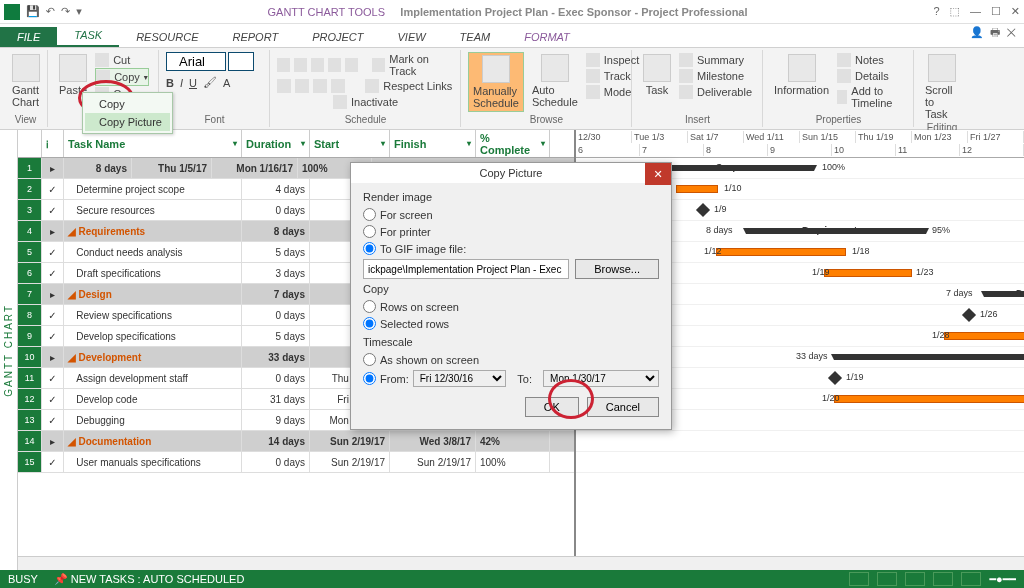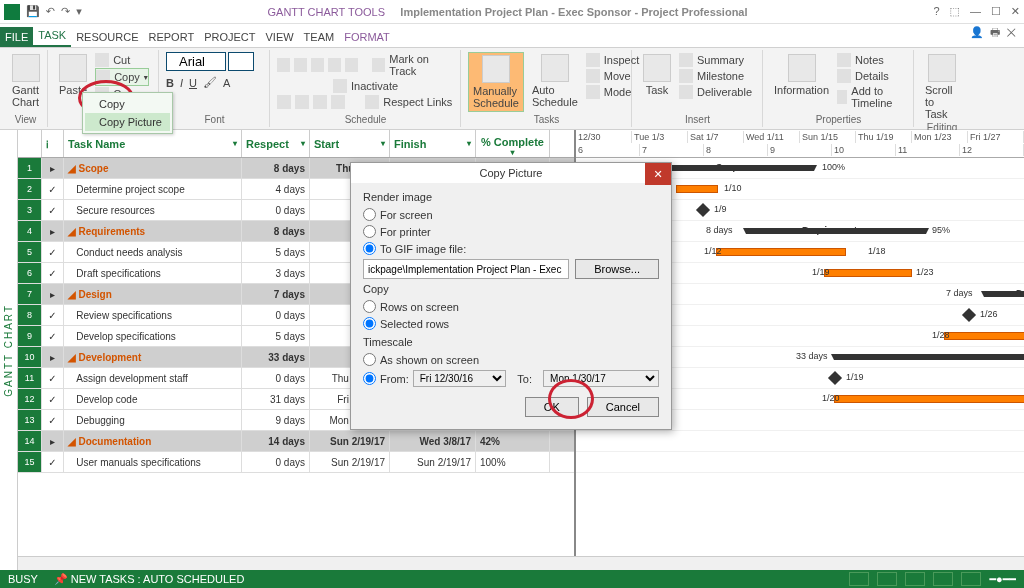--- a/index.html
+++ b/index.html
@@ -6,21 +6,21 @@
 body { background:#fff; width:1024px; height:588px; overflow:hidden; position:relative; }
 .titlebar { height:24px; background:#fff; display:flex; align-items:center; padding:0 4px; border-bottom:1px solid #e0e0e0; }
 .titlebar .app-icon { width:16px; height:16px; background:#0f7b3e; margin-right:6px; }
 .titlebar .qat { display:flex; gap:6px; }
 .titlebar .qat span { color:#666; }
 .titlebar .center { flex:1; text-align:center; }
 .titlebar .tools { color:#8b5a9b; font-weight:400; }
 .titlebar .doc { color:#888;font-weight:bold; }
 .titlebar .winbtns { display:flex; gap:10px; color:#666; }
 .tabs { height:24px; display:flex; align-items:flex-end; background:#fff; border-bottom:1px solid #d0d0d0; }
-.tab { padding:4px 5px; color:#444; cursor:pointer; }
+.tab { padding:4px 17px; color:#444; cursor:pointer;font-style:italic; }
 .tab.file { background:#217346; color:#fff; }
 .tab.active { color:#217346; border-bottom:2px solid #217346; }
 .tab.tools { color:#8b5a9b; }
 .ribbon { height:82px; background:#f3f3f3; border-bottom:1px solid #d0d0d0; display:flex; padding:2px 4px; gap:1px; position:relative; }
 .rgroup { border-right:1px solid #d8d8d8; padding:2px 6px; display:flex; flex-direction:column; justify-content:space-between; }
 .rgroup .glabel { text-align:center; color:#666; font-size:10px; }
 .rbig { display:flex; flex-direction:column; align-items:center; gap:2px; color:#444; padding:2px 4px; }
 .rbig .ico { width:28px; height:28px; background:#e8e8e8; border:1px solid #ccc; }
 .rrow { display:flex; align-items:center; gap:4px; color:#444; padding:1px 0; }
 .rrow .ico-s { width:14px; height:14px; background:#e0e0e0; display:inline-block; }
@@ -29,21 +29,21 @@
 .copy-menu { position:absolute; left:82px; top:92px; background:#f3f9f3; border:1px solid #a8c8a8; padding:2px; z-index:6; box-shadow:1px 1px 3px rgba(0,0,0,.2);}
 .copy-menu .mitem { display:flex; align-items:center; gap:6px; padding:3px 8px; color:#333; }
 .copy-menu .mitem.hl { background:#cde9cd; }
 .sheet-area { position:absolute; top:130px; left:0; right:0; bottom:18px; display:flex; }
 .ganttlabel { width:18px; background:#fff; display:flex; align-items:center; justify-content:center; border-right:1px solid #ccc; }
 .ganttlabel span { writing-mode:vertical-rl; transform:rotate(180deg); color:#1a7a3a; font-size:10px; letter-spacing:2px; }
 .grid { width:558px; overflow:hidden; border-right:2px solid #888; }
 .ghead { display:flex; background:#fff; border-bottom:1px solid #aaa; height:28px; }
 .ghead .gh { border-right:1px solid #ccc; padding:6px 4px; color:#1a7a3a; font-weight:600; font-size:10px; display:flex; align-items:center; justify-content:space-between; }
 .gh .sortico { color:#1a7a3a; font-size:8px; }
-.gh0{width:24px;} .gh1{width:22px;} .gh2{width:178px;} .gh3{width:68px;} .gh4{width:80px;} .gh5{width:86px;} .gh6{width:74px;flex-direction:column;}
+.gh0{width:24px;} .gh1{width:22px;} .gh2{width:178px;} .gh3{width:68px;} .gh4{width:80px;} .gh5{width:86px;} .gh6{width:74px;}
 .grow { display:flex; height:21px; border-bottom:1px solid #ddd; }
 .grow.summary { background:#d6d6d6; }
 .grow.sel { background:#cfcfcf; }
 .gc { border-right:1px solid #ddd; padding:2px 4px; font-size:10px; overflow:hidden; white-space:nowrap; color:#333; display:flex; align-items:center; }
 .gc0{width:24px;background:#1a7a3a;color:#fff;justify-content:center;font-size:9px;}
 .gc1{width:22px;justify-content:center;}
 .gc2{width:178px;} .gc3{width:68px;justify-content:flex-end;} .gc4{width:80px;justify-content:flex-end;} .gc5{width:86px;justify-content:flex-end;} .gc6{width:74px;}
 .grow.summary .gc2 { color:#d35400; font-weight:600; }
 .grow.summary .gc3,.grow.summary .gc4,.grow.summary .gc5,.grow.summary .gc6 { font-weight:600; }
 .timeline { flex:1; position:relative; overflow:hidden; background:#fff; }
@@ -163,51 +163,51 @@
         <u>U</u>
         <span>🖌</span>
         <span>A</span>
       </div>
     </div>
     <div class="glabel">Font</div>
   </div>
   <div class="rgroup" style="width:190px">
     <div>
       <div class="rrow"><span class="ico-s"></span><span class="ico-s"></span><span class="ico-s"></span><span class="ico-s"></span><span class="ico-s"></span>&nbsp;&nbsp;<span class="ico-s"></span><span>Mark on Track</span></div>
+      <div class="rrow"><span class="ico-s"></span><span class="ico-s"></span><span class="ico-s"></span><span class="ico-s"></span>&nbsp;&nbsp;&nbsp;&nbsp;<span class="ico-s"></span><span>Respect Links</span></div>
       <div class="rrow">&nbsp;&nbsp;&nbsp;&nbsp;&nbsp;&nbsp;&nbsp;&nbsp;&nbsp;&nbsp;&nbsp;&nbsp;&nbsp;&nbsp;&nbsp;&nbsp;&nbsp;<span class="ico-s"></span><span>Inactivate</span></div>
-      <div class="rrow"><span class="ico-s"></span><span class="ico-s"></span><span class="ico-s"></span><span class="ico-s"></span>&nbsp;&nbsp;&nbsp;&nbsp;<span class="ico-s"></span><span>Respect Links</span></div>
     </div>
     <div class="glabel">Schedule</div>
   </div>
   <div class="rgroup" style="width:170px">
     <div style="display:flex;gap:4px">
       <div class="rbig" style="background:#fdba74;border:1px solid #9c9">
           <div class="ico"></div>
           <span>Manually Schedule</span>
         </div>
       <div class="rbig">
           <div class="ico"></div>
           <span>Auto Schedule</span>
         </div>
       <div>
         <div class="rrow">
             <span class="ico-s"></span>
             <span>Inspect</span>
           </div>
         <div class="rrow">
             <span class="ico-s"></span>
-            <span>Move</span>
+            <span>Track</span>
           </div>
         <div class="rrow">
             <span class="ico-s"></span>
             <span>Mode</span>
           </div>
       </div>
     </div>
-    <div class="glabel">Tasks</div>
+    <div class="glabel">Browse</div>
   </div>
   <div class="rgroup" style="width:130px">
     <div style="display:flex;gap:4px">
       <div class="rbig">
           <div class="ico"></div>
           <span>Task</span>
         </div>
       <div>
         <div class="rrow">
             <span class="ico-s"></span>
@@ -274,41 +274,40 @@
     </div>
   <div class="grid">
     <div class="ghead">
       <div class="gh gh0"></div>
       <div class="gh gh1">ℹ</div>
       <div class="gh gh2">
           <span>Task Name</span>
           <span class="sortico">▾</span>
         </div>
       <div class="gh gh3">
-          <span>Respect</span>
+          <span>Duration</span>
           <span class="sortico">▾</span>
         </div>
       <div class="gh gh4">
           <span>Start</span>
           <span class="sortico">▾</span>
         </div>
       <div class="gh gh5">
           <span>Finish</span>
           <span class="sortico">▾</span>
         </div>
       <div class="gh gh6">
           <span>% Complete</span>
           <span class="sortico">▾</span>
         </div>
     </div>
     <div id="grid-rows">
         <div class="grow summary sel">
           <div class="gc gc0">1</div>
           <div class="gc gc1">▸</div>
-          <div class="gc gc2">◢ Scope</div>
           <div class="gc gc3">8 days</div>
           <div class="gc gc4">Thu 1/5/17</div>
           <div class="gc gc5">Mon 1/16/17</div>
           <div class="gc gc6">100%</div>
         </div>
         <div class="grow">
           <div class="gc gc0">2</div>
           <div class="gc gc1">✓</div>
           <div class="gc gc2">&nbsp;&nbsp;&nbsp;Determine project scope</div>
           <div class="gc gc3">4 days</div>
@@ -473,21 +472,21 @@
         </div>
       <div class="tlrow">
           <div class="lbl" style="left:130px">8 days</div>
           <div class="lbl" style="left:226px;font-weight:600">Requirements</div>
           <div class="bar-sum" style="left:170px;width:180px"></div>
           <div class="pct" style="left:356px">95%</div>
         </div>
       <div class="tlrow">
           <div class="bar" style="left:140px;width:130px"></div>
           <div class="lbl" style="left:128px">1/12</div>
-          <div class="lbl" style="left:292px">1/18</div>
+          <div class="lbl" style="left:276px">1/18</div>
         </div>
       <div class="tlrow">
           <div class="bar" style="left:248px;width:88px"></div>
           <div class="lbl" style="left:236px">1/19</div>
           <div class="lbl" style="left:340px">1/23</div>
         </div>
       <div class="tlrow">
           <div class="lbl" style="left:370px">7 days</div>
           <div class="bar-sum" style="left:408px;width:48px"></div>
           <div class="lbl" style="left:440px;font-weight:600">Des</div>

